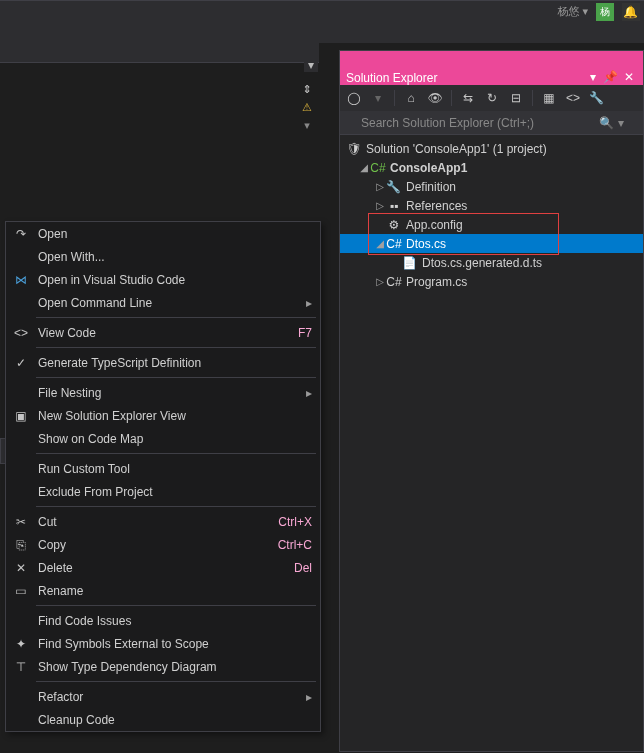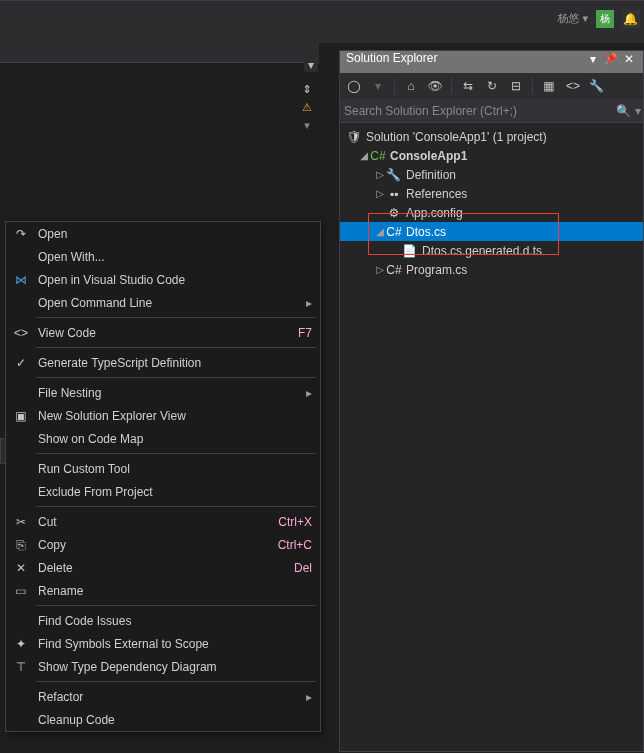--- a/index.html
+++ b/index.html
@@ -1,28 +1,28 @@
 <!DOCTYPE html>
 <html><head>
 <meta charset="utf-8">
 <style>
 html,body{margin:0;padding:0;background:#1e1e1e;font-family:"Segoe UI",Arial,sans-serif;font-size:12px;color:#d0d0d0;width:644px;height:753px;overflow:hidden;position:relative}
 .top-strip{position:absolute;top:0;left:0;right:0;height:42px;background:#2d2d30;border-top:1px solid #3f3f46}
-.top-strip .right{position:absolute;right:4px;top:7px;display:flex;align-items:center;height:21px;gap:8px}
+.top-strip .right{position:absolute;right:4px;top:0;display:flex;align-items:center;height:21px;gap:8px}
 .top-user{font-size:11px;color:#999}
 .top-avatar{width:18px;height:18px;background:#4aa24a;color:#fff;display:flex;align-items:center;justify-content:center;font-size:10px}
 .top-notif{width:18px;height:18px;background:#333;color:#bbb;display:flex;align-items:center;justify-content:center}
 .se-panel{position:absolute;top:50px;right:0;width:303px;height:700px;background:#252526;border:1px solid #3f3f46}
-.se-title{background:#737373;height:22px;display:flex;align-items:flex-start;padding:0 6px;color:#fff;font-size:12px}
+.se-title{background:#ec4899;height:34px;display:flex;align-items:flex-end;padding:0 6px;color:#fff;font-size:12px}
 .se-title .spacer{flex:1}
 .se-title .tbtn{width:16px;height:16px;margin-left:2px;display:flex;align-items:center;justify-content:center;cursor:pointer;color:#fff}
 .se-toolbar{height:26px;background:#2d2d30;display:flex;align-items:center;padding:0 4px;gap:4px}
 .se-toolbar .tb{width:20px;height:20px;display:flex;align-items:center;justify-content:center;color:#c5c5c5;cursor:pointer}
 .se-toolbar .sep{width:1px;height:16px;background:#3f3f46;margin:0 2px}
-.se-search{height:23px;background:#333337;border-bottom:1px solid #3f3f46;display:flex;align-items:center;padding:0 2px}
+.se-search{height:23px;background:#333337;border-bottom:1px solid #3f3f46;display:flex;align-items:center;padding:0 19px}
 .se-search input{flex:1;background:transparent;border:none;outline:none;color:#d0d0d0;font-size:12px}
 .se-search input::placeholder{color:#888}
 .se-search .mag{color:#888}
 .tree{padding:4px 0}
 .node{display:flex;align-items:center;height:19px;padding-left:6px;white-space:nowrap;cursor:pointer}
 .node .arw{width:12px;color:#a0a0a0;font-size:10px;display:inline-flex;justify-content:center}
 .node .ico{width:16px;height:16px;display:inline-flex;align-items:center;justify-content:center;margin-right:4px}
 .node.sel{background:#007acc;color:#fff}
 .pad1{padding-left:18px}.pad2{padding-left:34px}.pad3{padding-left:50px}
 .hl-box{position:absolute;border:1.5px solid #e04040;pointer-events:none}

